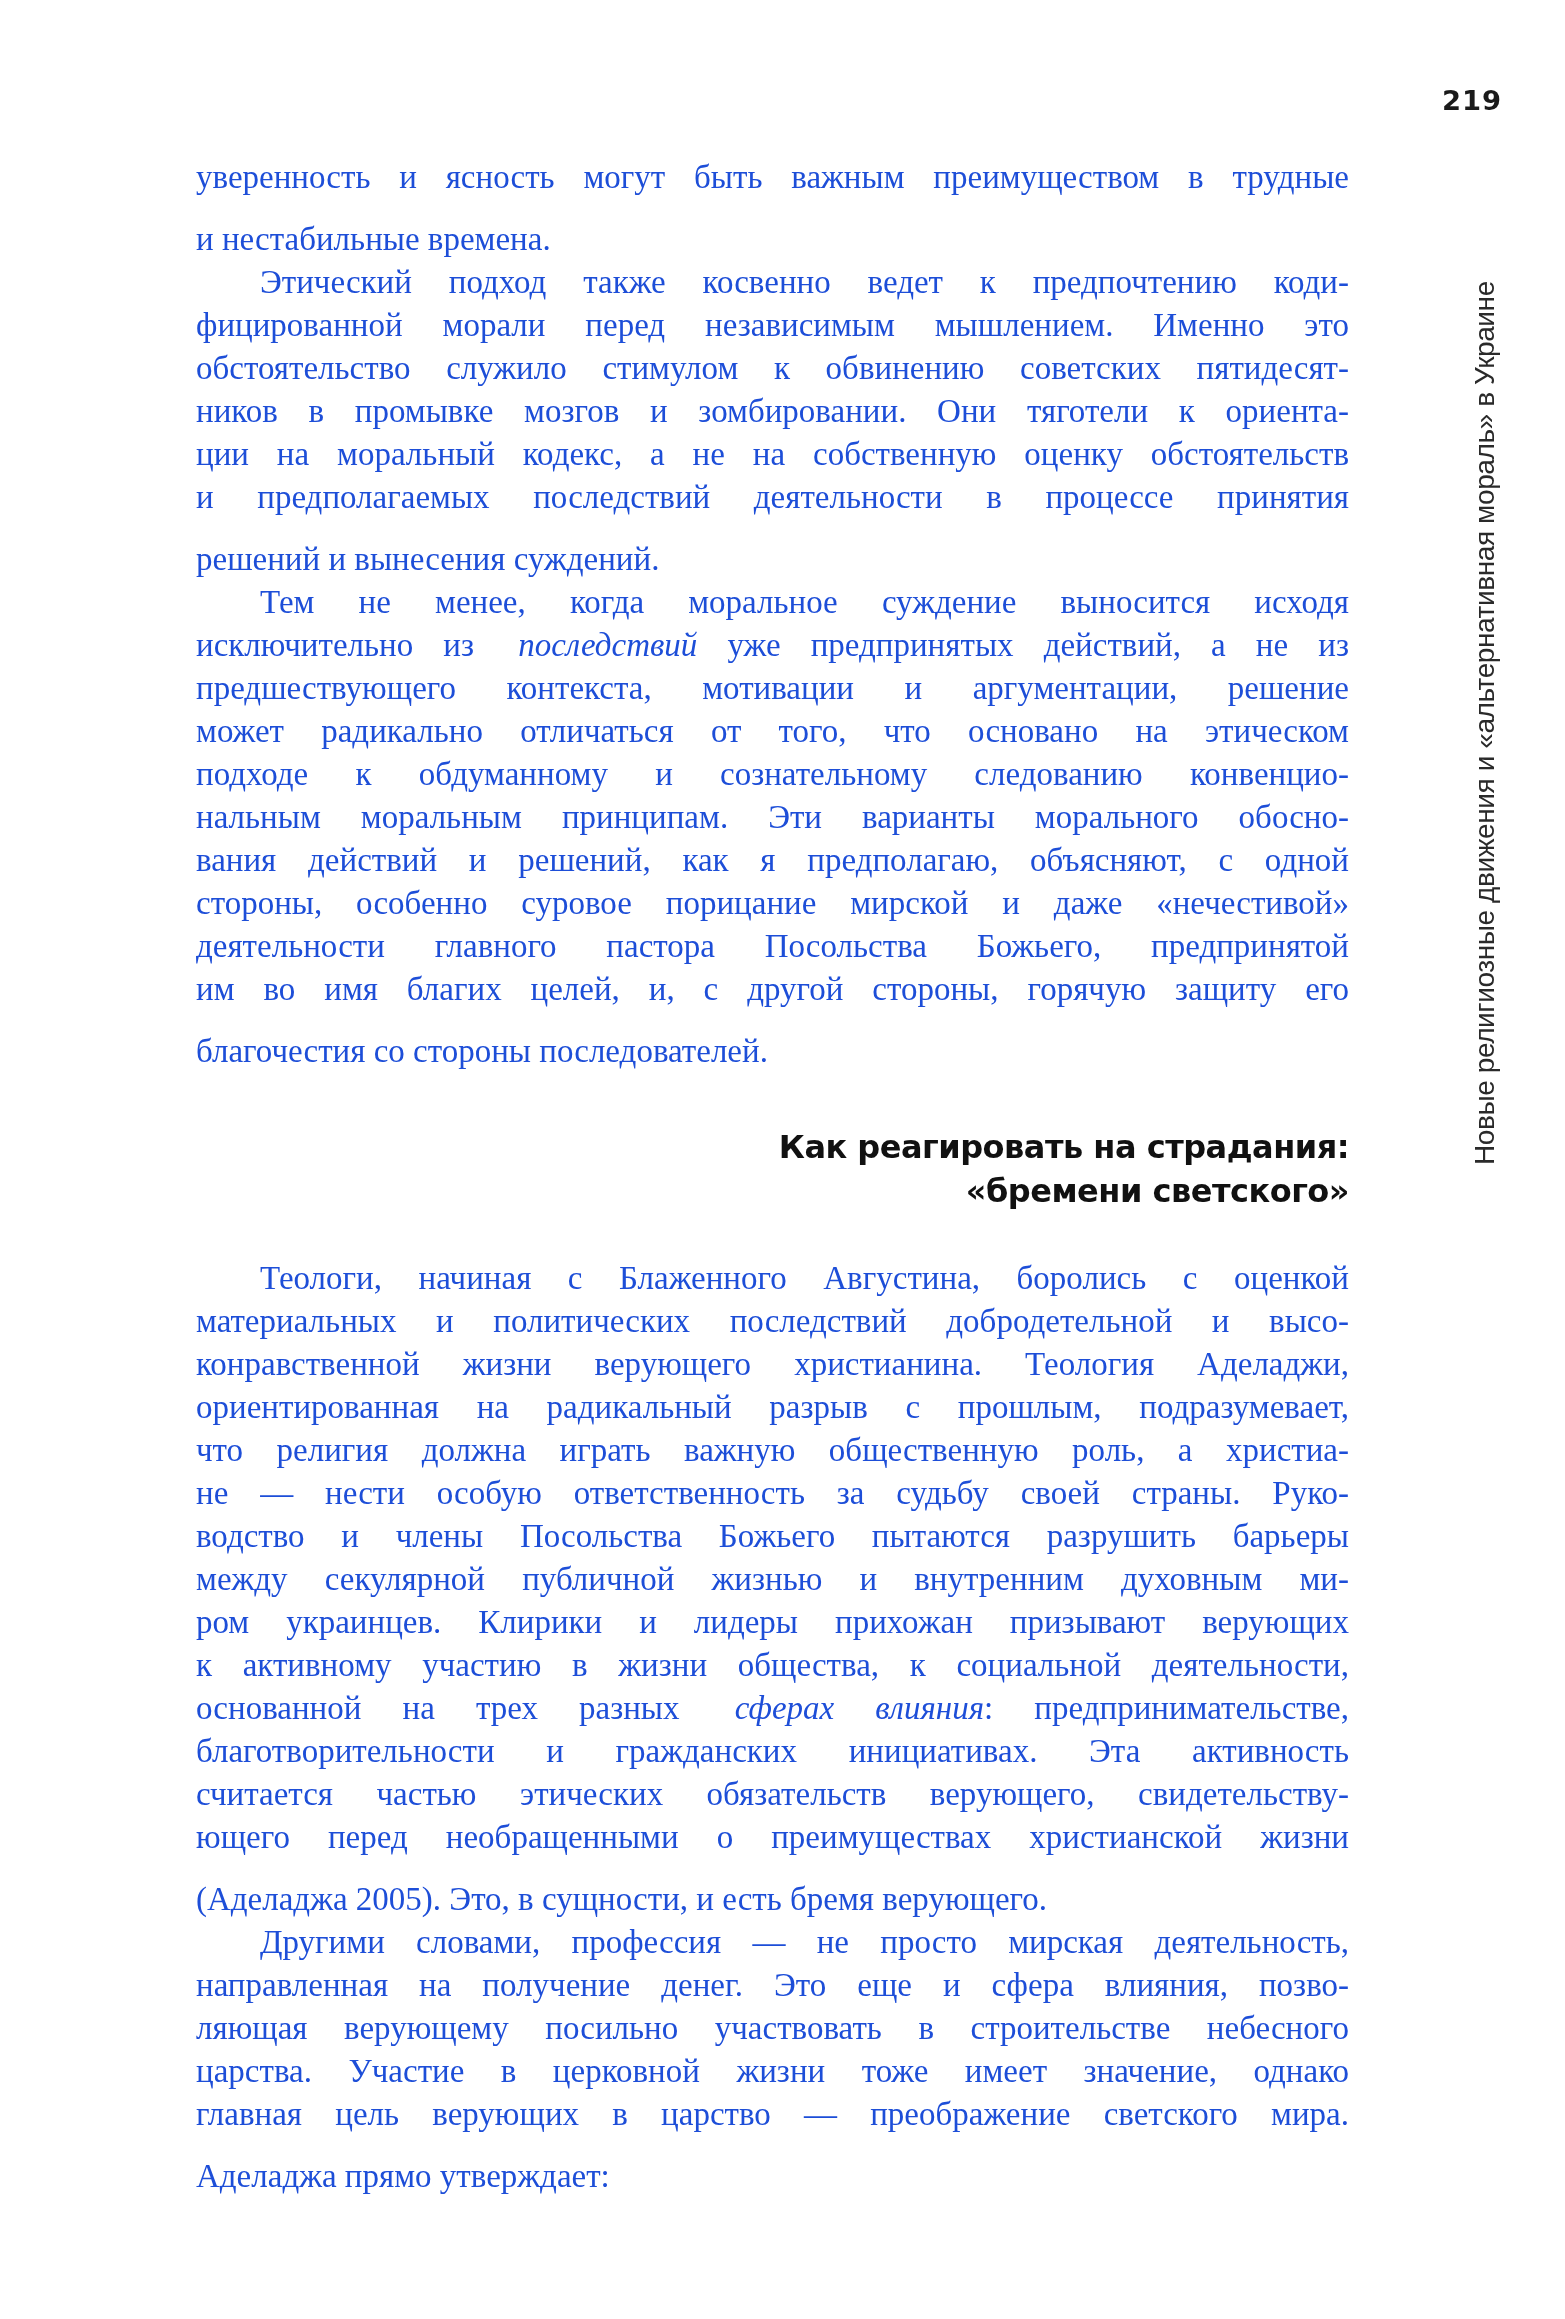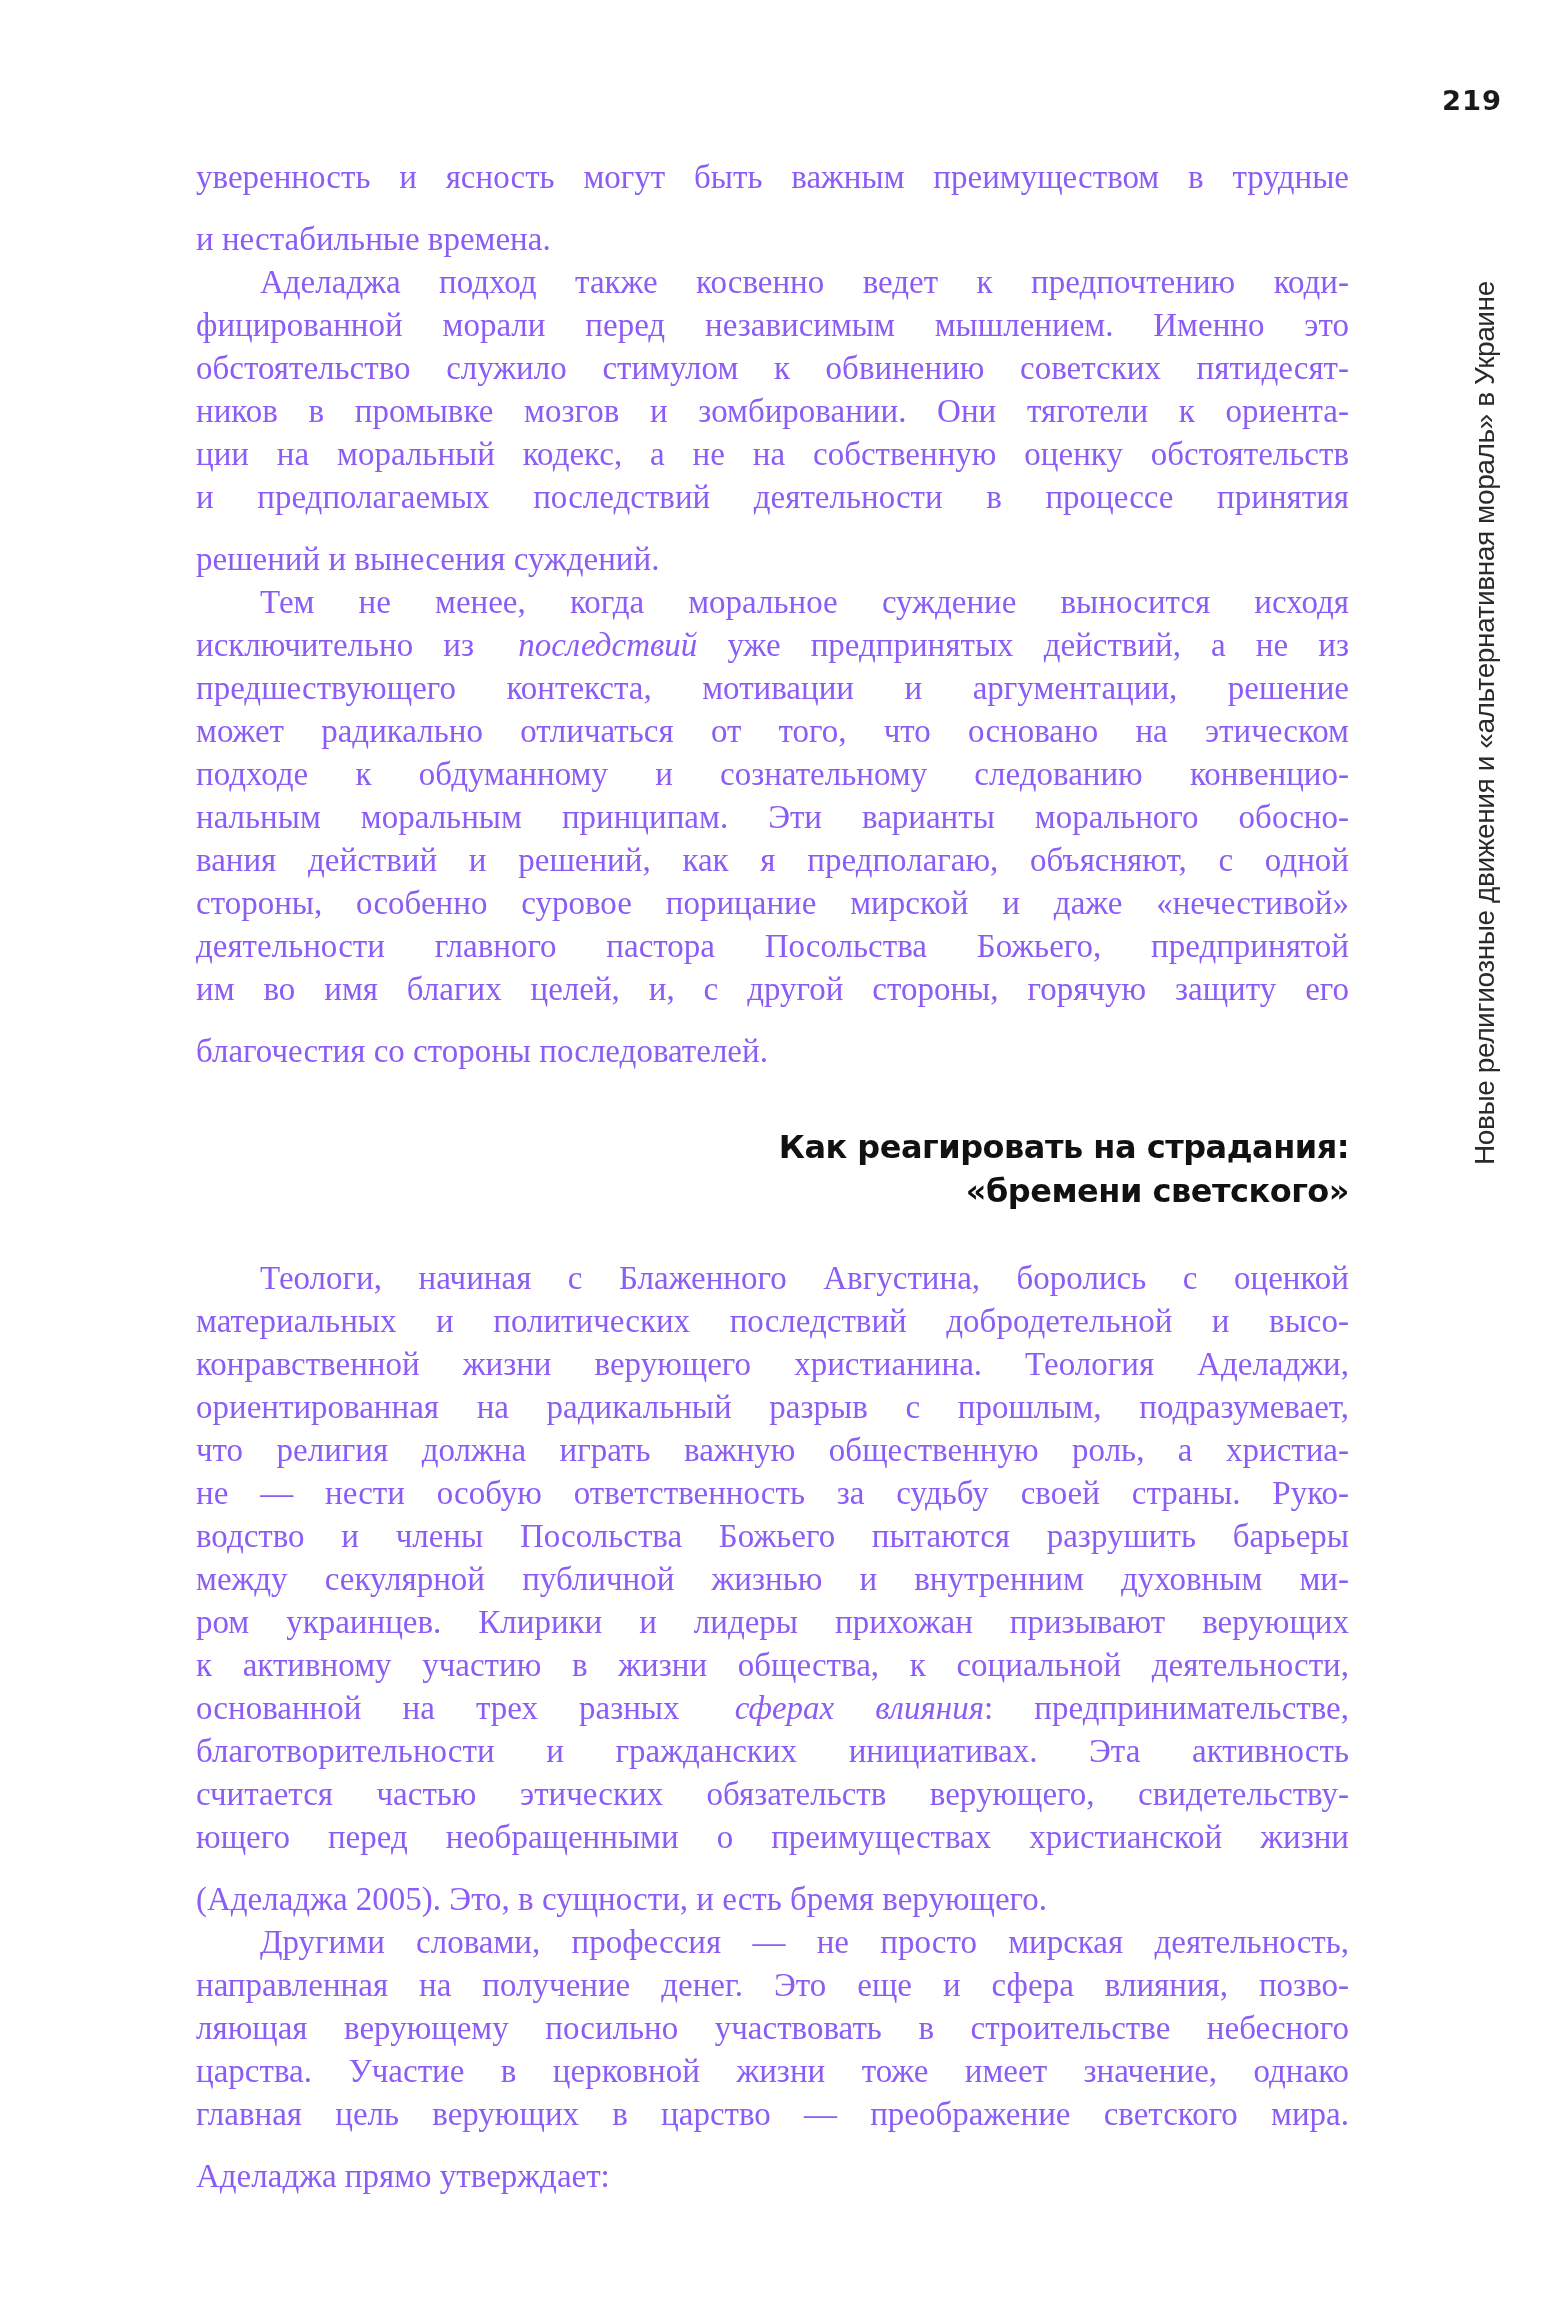--- a/index.html
+++ b/index.html
@@ -43,21 +43,21 @@
       color: #2a2a2a;
       letter-spacing: -0.4px;
     }
     .text-block {
       position: absolute;
       left: 196px;
       width: 1153px;
       font-family: "Liberation Serif", serif;
       font-size: 33px;
       line-height: 43px;
-      color: #8b5cf6;
+      color: #1d4ed8;
       text-align: justify;
     }
     .text-block p {
       margin: 0;
       text-align: justify;
       hyphens: manual;
     }
     .line {
       display: block;
       text-align: justify;
@@ -102,21 +102,21 @@
   <div class="page-number">219</div>
 
   <div class="running-header">Новые религиозные движения и «альтернативная мораль» в Украине</div>
 
   <div class="text-block block-1">
     <p>
       <span class="line">уверенность и ясность могут быть важным преимуществом в трудные</span>
       <span class="line last">и нестабильные времена.</span>
     </p>
     <p>
-      <span class="line indent">Аделаджа подход также косвенно ведет к предпочтению коди-</span>
+      <span class="line indent">Этический подход также косвенно ведет к предпочтению коди-</span>
       <span class="line">фицированной морали перед независимым мышлением. Именно это</span>
       <span class="line">обстоятельство служило стимулом к обвинению советских пятидесят-</span>
       <span class="line">ников в промывке мозгов и зомбировании. Они тяготели к ориента-</span>
       <span class="line">ции на моральный кодекс, а не на собственную оценку обстоятельств</span>
       <span class="line">и предполагаемых последствий деятельности в процессе принятия</span>
       <span class="line last">решений и вынесения суждений.</span>
     </p>
     <p>
       <span class="line indent">Тем не менее, когда моральное суждение выносится исходя</span>
       <span class="line"><span>исключительно из </span><em>последствий</em><span> уже предпринятых действий, а не из</span></span>

